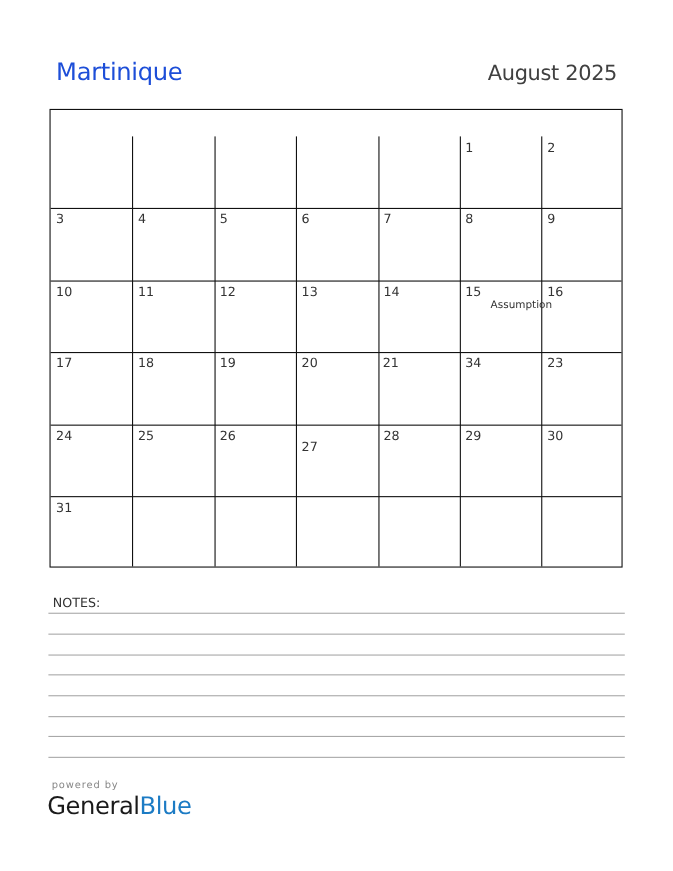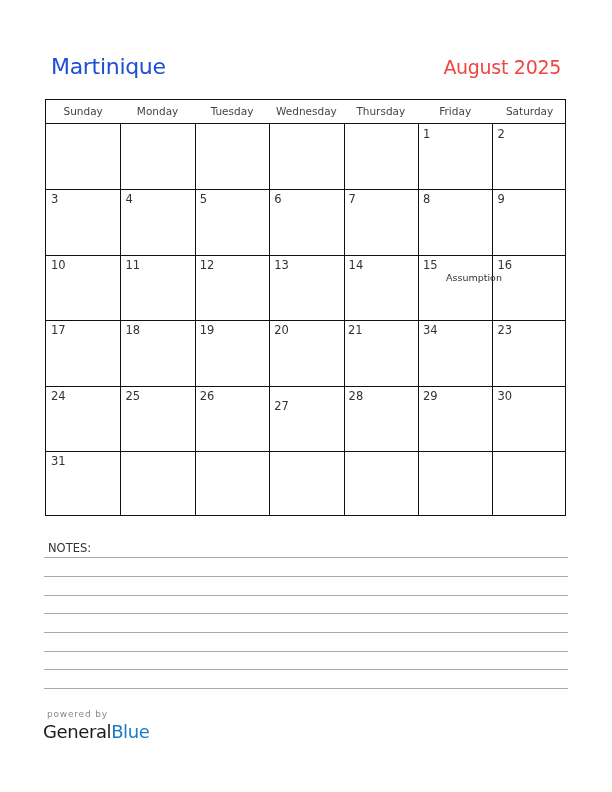--- a/index.html
+++ b/index.html
@@ -1,47 +1,38 @@
 <!DOCTYPE html>
 <html><head>
 <meta charset="utf-8">
 <style>
   html, body { margin:0; padding:0; background:#ffffff; }
   body { width:612px; height:792px; position:relative; font-family:"DejaVu Sans", "Liberation Sans", sans-serif; color:#222; overflow:hidden; }
   .title { position:absolute; left:51px; top:54px; font-size:22px; color:#1d4ed8; letter-spacing:-0.3px; }
-  .month { position:absolute; right:51px; top:56px; font-size:19px; color:#ef4444; letter-spacing:-0.3px; }
+  .month { position:absolute; right:51px; top:56px; font-size:19px; color:#404040; letter-spacing:-0.3px; }
   .grid { position:absolute; left:45px; top:99px; width:521px; height:417px; border:1.3px solid #111; box-sizing:border-box; }
   .hdr-row { position:absolute; left:0; top:0; width:100%; height:24px; border-bottom:1.3px solid #111; box-sizing:border-box; }
   .hdr-cell { position:absolute; top:0; height:23px; line-height:23px; text-align:center; font-size:10.5px; color:#444; }
   .vline { position:absolute; top:24px; bottom:0; width:0; border-left:1.3px solid #111; }
   .hline { position:absolute; left:0; right:0; height:0; border-top:1.3px solid #111; }
   .day { position:absolute; font-size:11.5px; color:#333; }
   .event { position:absolute; font-size:9.5px; color:#333; }
   .notes-label { position:absolute; left:48px; top:541px; font-size:11.5px; color:#333; }
   .note-line { position:absolute; left:44px; width:524px; height:0; border-top:1.3px solid #a8a8a8; }
   .powered { position:absolute; left:47px; top:709px; font-size:9px; color:#888; letter-spacing:0.8px; }
-  .brand { position:absolute; left:43px; top:721px; font-size:18px; color:#1a1a1a; letter-spacing:-0.4px; }
+  .brand { position:absolute; left:43px; top:721px; font-size:22px; color:#1a1a1a; letter-spacing:-0.4px; }
   .brand .blue { color:#1c7bc4; }
 </style>
 </head>
 <body>
 
 <div class="title">Martinique</div>
 <div class="month">August 2025</div>
 
 <div class="grid">
-  <div class="hdr-row">
-    <div class="hdr-cell" style="left:0;width:74.4px">Sunday</div>
-    <div class="hdr-cell" style="left:74.4px;width:74.4px">Monday</div>
-    <div class="hdr-cell" style="left:148.8px;width:74.4px">Tuesday</div>
-    <div class="hdr-cell" style="left:223.2px;width:74.4px">Wednesday</div>
-    <div class="hdr-cell" style="left:297.6px;width:74.4px">Thursday</div>
-    <div class="hdr-cell" style="left:372px;width:74.4px">Friday</div>
-    <div class="hdr-cell" style="left:446.4px;width:74.4px">Saturday</div>
-  </div>
 
   <div class="vline" style="left:74.4px"></div>
   <div class="vline" style="left:148.8px"></div>
   <div class="vline" style="left:223.2px"></div>
   <div class="vline" style="left:297.6px"></div>
   <div class="vline" style="left:372px"></div>
   <div class="vline" style="left:446.4px"></div>
 
   <div class="hline" style="top:89px"></div>
   <div class="hline" style="top:155px"></div>

